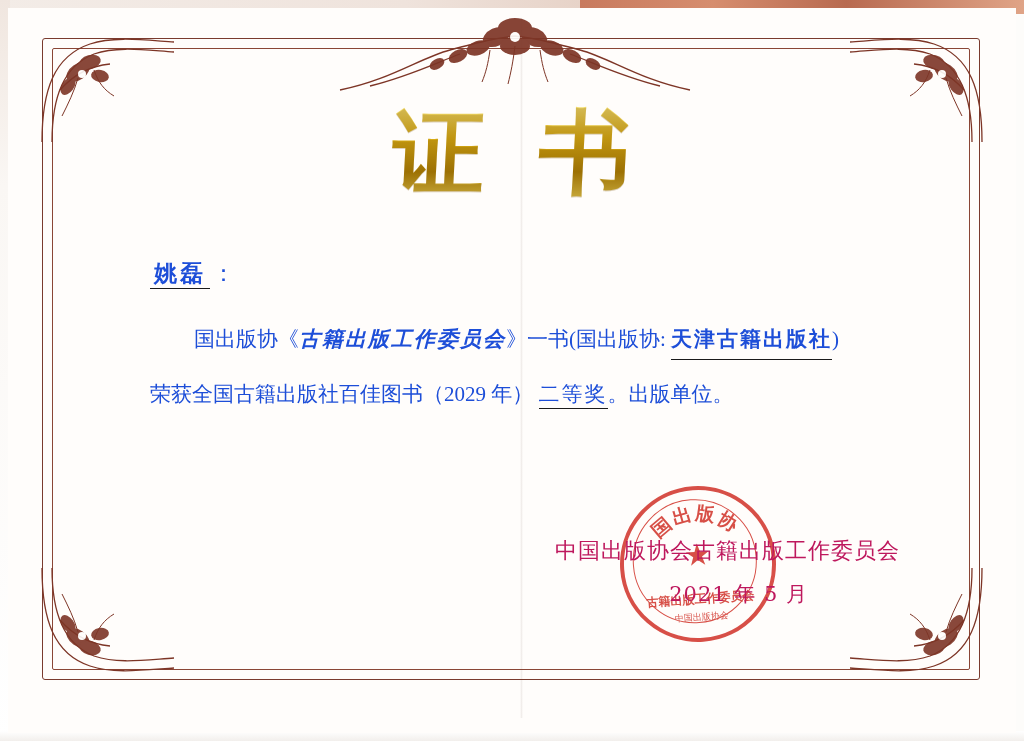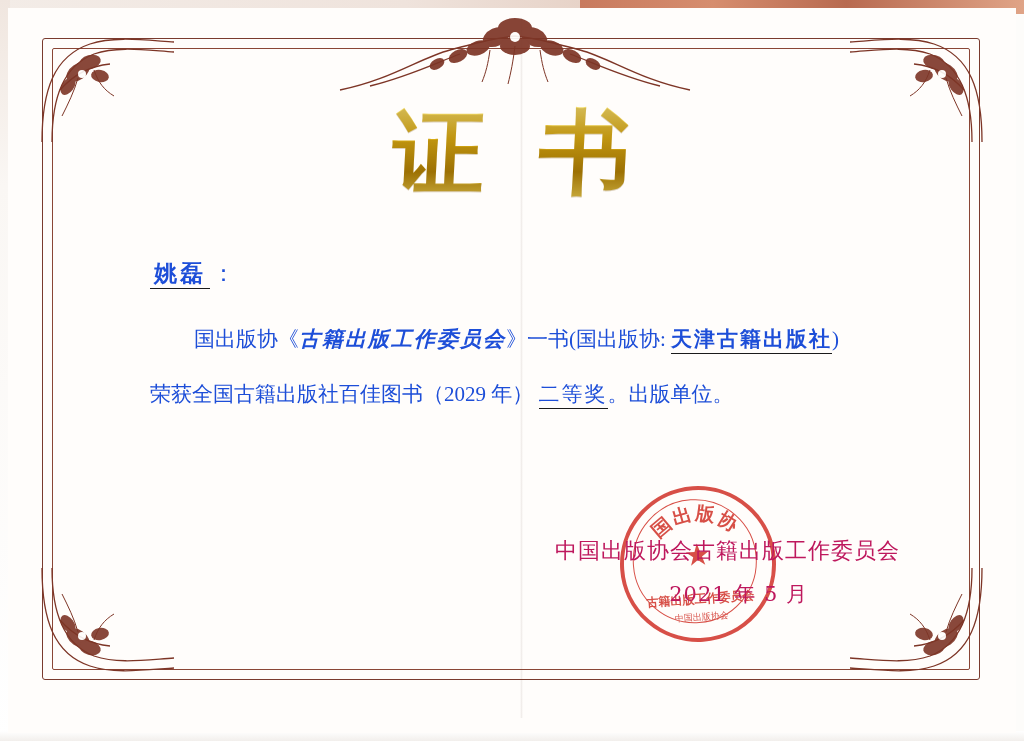--- a/index.html
+++ b/index.html
@@ -175,21 +175,21 @@
   }
   .para.no-indent { text-indent: 0; }
 
   .book-title {
     font-style: italic;
     font-weight: 700;
     letter-spacing: 2px;
   }
   .underline {
     border-bottom: 1.4px solid #1a1a1a;
-    padding-bottom: 2px;
+    padding-bottom: 8px;
     font-weight: 700;
     letter-spacing: 2px;
   }
   .award-underline {
     border-bottom: 1.4px solid #1a1a1a;
     padding-bottom: 2px;
     letter-spacing: 2px;
     text-align: right;
   }
 

